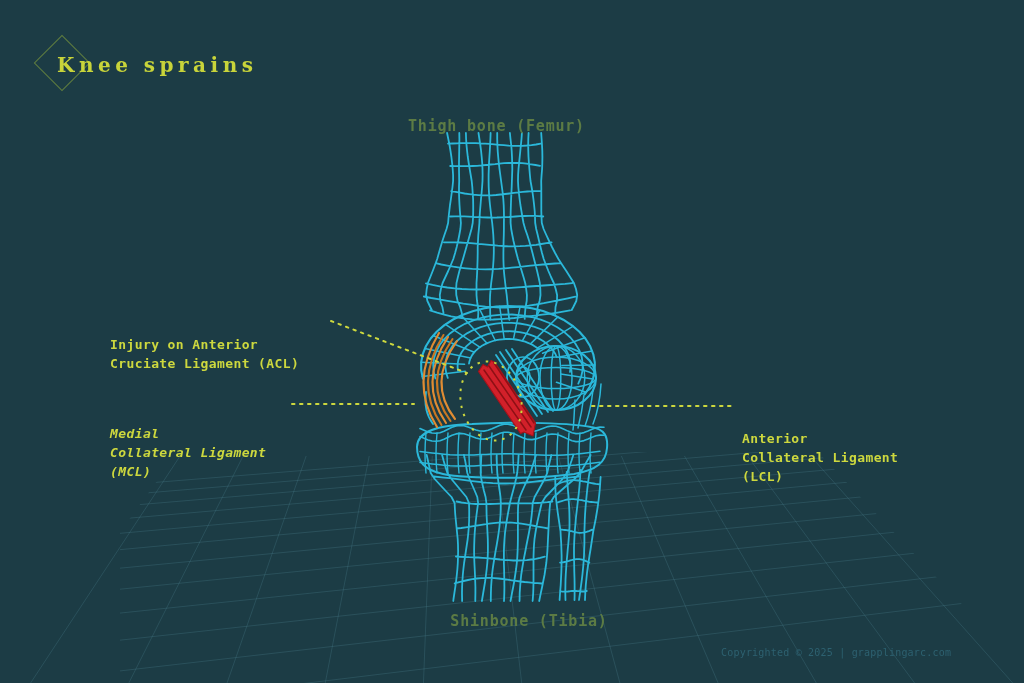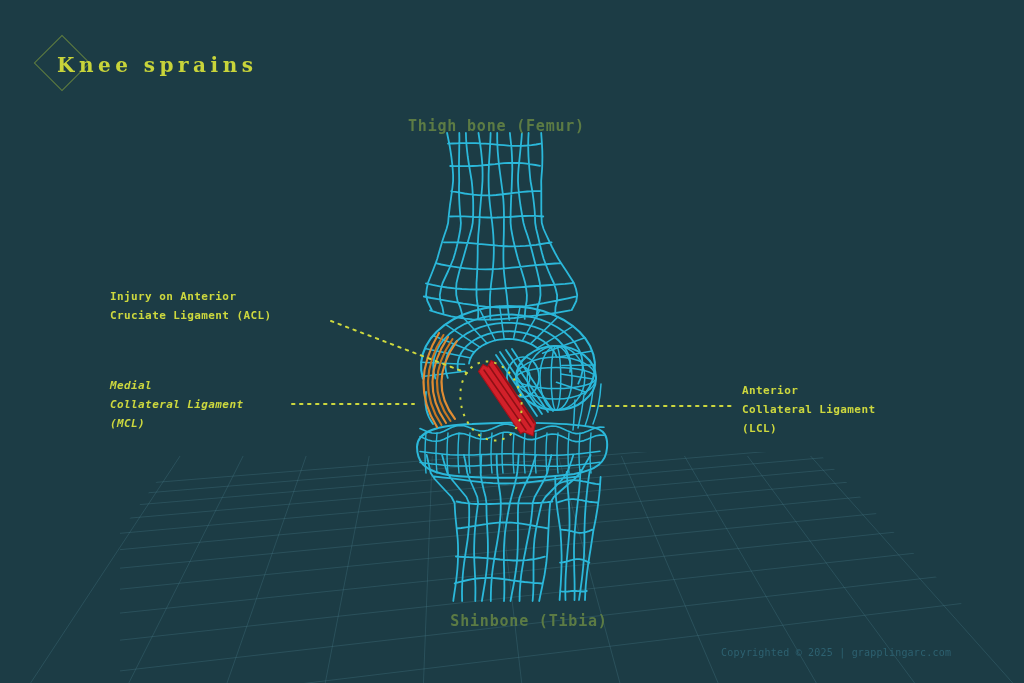--- a/index.html
+++ b/index.html
@@ -2,22 +2,22 @@
 <html><head>
 <meta charset="utf-8">
 <style>
   html,body{margin:0;padding:0;background:#0d242b;}
   #stage{
     position:relative;width:1024px;height:683px;overflow:hidden;
     background:#1c3c45;
     font-family:"DejaVu Sans Mono","Liberation Mono",monospace;
   }
   #scene{position:absolute;left:0;top:0;}
-  .lbl{position:absolute;font-size:11px;font-weight:700;line-height:19px;
-       color:#cdd83e;letter-spacing:.4px;white-space:pre;}
+  .lbl{position:absolute;font-size:13px;font-weight:700;line-height:19px;
+       color:#cdd83e;letter-spacing:.4px;white-space:pre;margin-top:48px;}
   .caption{position:absolute;font-size:15px;font-weight:700;letter-spacing:.8px;
        color:#5c7b44;white-space:nowrap;}
   #title{
     position:absolute;left:57px;top:53px;font-family:"DejaVu Serif","Liberation Serif",serif;
     font-size:20px;font-weight:600;letter-spacing:4.5px;color:#c8d43a;white-space:nowrap;
   }
   #diamond{
     position:absolute;left:42px;top:43px;width:38px;height:38px;
     border:1.5px solid rgba(105,134,62,.85);transform:rotate(45deg);
   }

